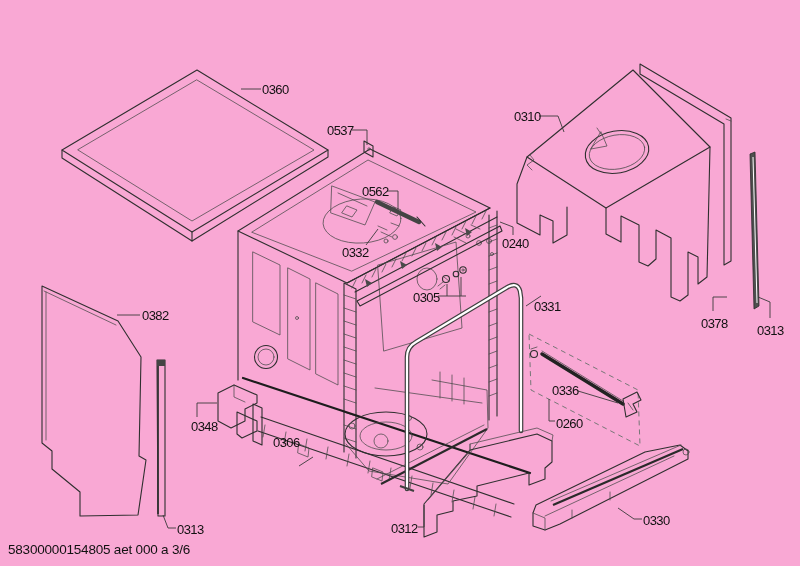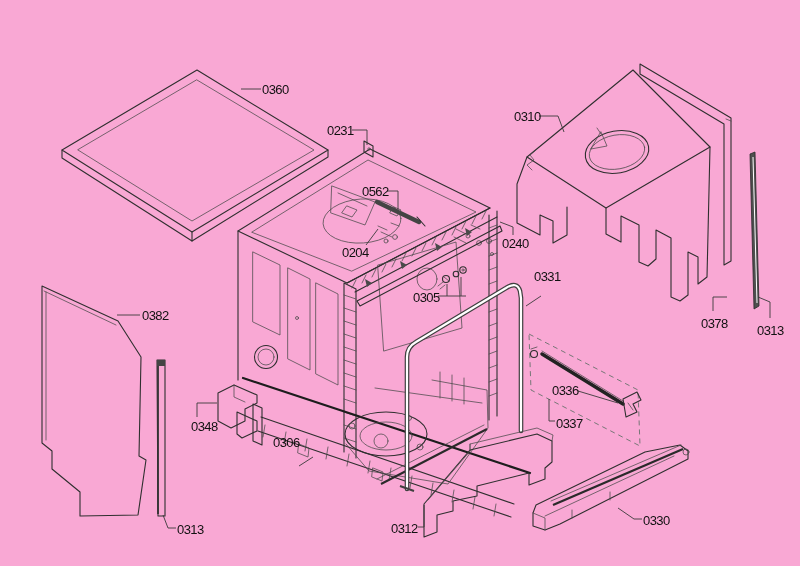--- a/index.html
+++ b/index.html
@@ -196,32 +196,33 @@
     <path class="ldr" d="M299,466 L313,457"></path>
     <path class="ldr" d="M176,528 L168,528 L163,515"></path>
     <path class="ldr" d="M578,391 L618,403"></path>
     <path class="ldr" d="M555,421 L549,421 L549,399"></path>
     <path class="ldr" d="M418,527 L424,527 L424,505"></path>
     <path class="ldr" d="M642,519 L634,519 L618,508"></path>
   </g>
 </svg>
 
 <div class="plabel" style="left:262px;top:83px">0360</div>
-<div class="plabel" style="left:327px;top:124px">0231</div>
+<div class="plabel" style="left:327px;top:124px">0537</div>
 <div class="plabel" style="left:362px;top:185px">0562</div>
-<div class="plabel" style="left:342px;top:246px">0204</div>
+<div class="plabel" style="left:342px;top:246px">0332</div>
 <div class="plabel" style="left:502px;top:237px">0240</div>
 <div class="plabel" style="left:413px;top:291px">0305</div>
-<div class="plabel" style="left:534px;top:270px">0331</div>
+<div class="plabel" style="left:534px;top:300px">0331</div>
 <div class="plabel" style="left:514px;top:110px">0310</div>
 <div class="plabel" style="left:701px;top:317px">0378</div>
 <div class="plabel" style="left:757px;top:324px">0313</div>
 <div class="plabel" style="left:142px;top:309px">0382</div>
 <div class="plabel" style="left:191px;top:420px">0348</div>
 <div class="plabel" style="left:273px;top:436px">0306</div>
 <div class="plabel" style="left:177px;top:523px">0313</div>
 <div class="plabel" style="left:552px;top:384px">0336</div>
-<div class="plabel" style="left:556px;top:417px">0337</div>
+<div class="plabel" style="left:556px;top:417px">0260</div>
 <div class="plabel" style="left:391px;top:522px">0312</div>
 <div class="plabel" style="left:643px;top:514px">0330</div>
 
+<div class="footer-code">58300000154805 aet 000 a 3/6</div>
 
 </div>
 
 </body></html>

